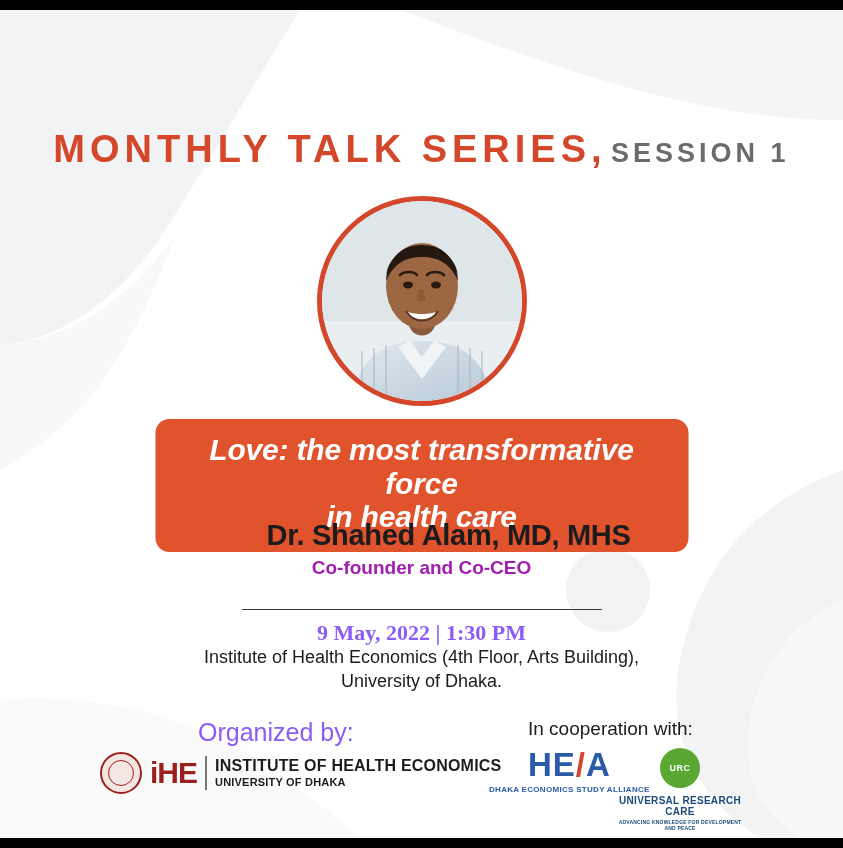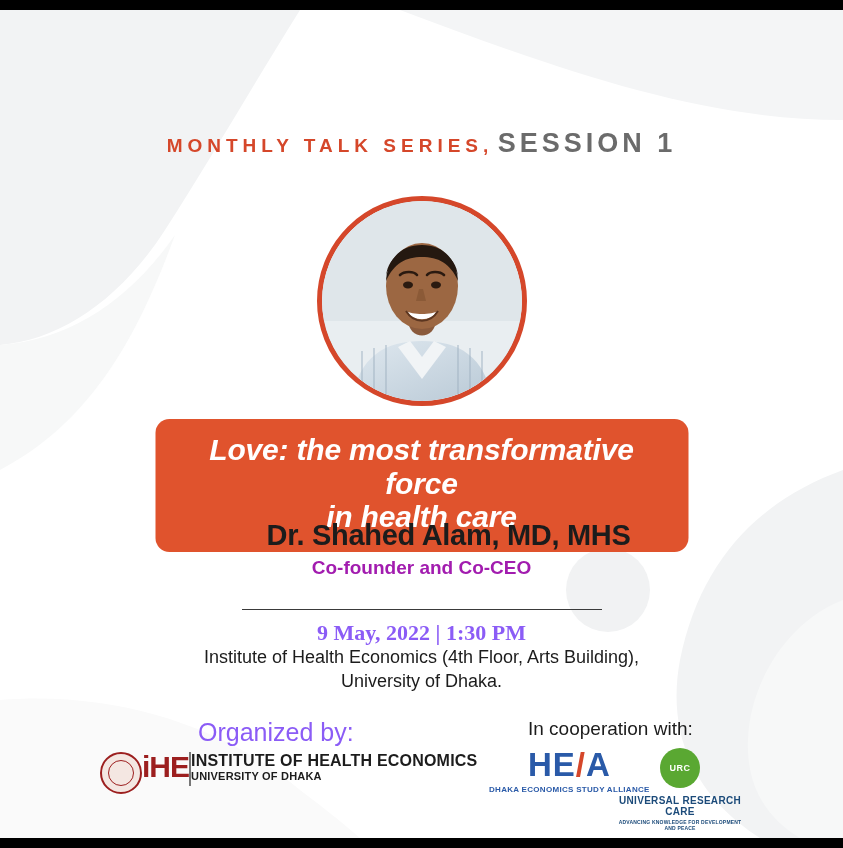--- a/index.html
+++ b/index.html
@@ -53,21 +53,21 @@
   
   .header {
     position: absolute;
     top: 128px;
     left: 0;
     width: 843px;
     text-align: center;
     white-space: nowrap;
   }
   .header .part1 {
-    font-size: 19px;
+    font-size: 38px;
     font-weight: bold;
     letter-spacing: 5px;
     color: #d5472a;
   }
   .header .part2 {
     font-size: 27px;
     font-weight: bold;
     letter-spacing: 4px;
     color: #6b6b6b;
   }
@@ -182,22 +182,22 @@
     left: 528px;
     font-size: 19px;
     color: #1c1c1c;
   }
 
   .ihe-logo {
     position: absolute;
     top: 752px;
     left: 100px;
     display: flex;
-    align-items: flex-start;
-    gap: 0;
+    align-items: center;
+    gap: 8px;
   }
   .ihe-seal {
     width: 38px;
     height: 38px;
     border-radius: 50%;
     border: 2px solid #9c1f1f;
     background: #f4e7e2;
     position: relative;
   }
   .ihe-seal::after {

